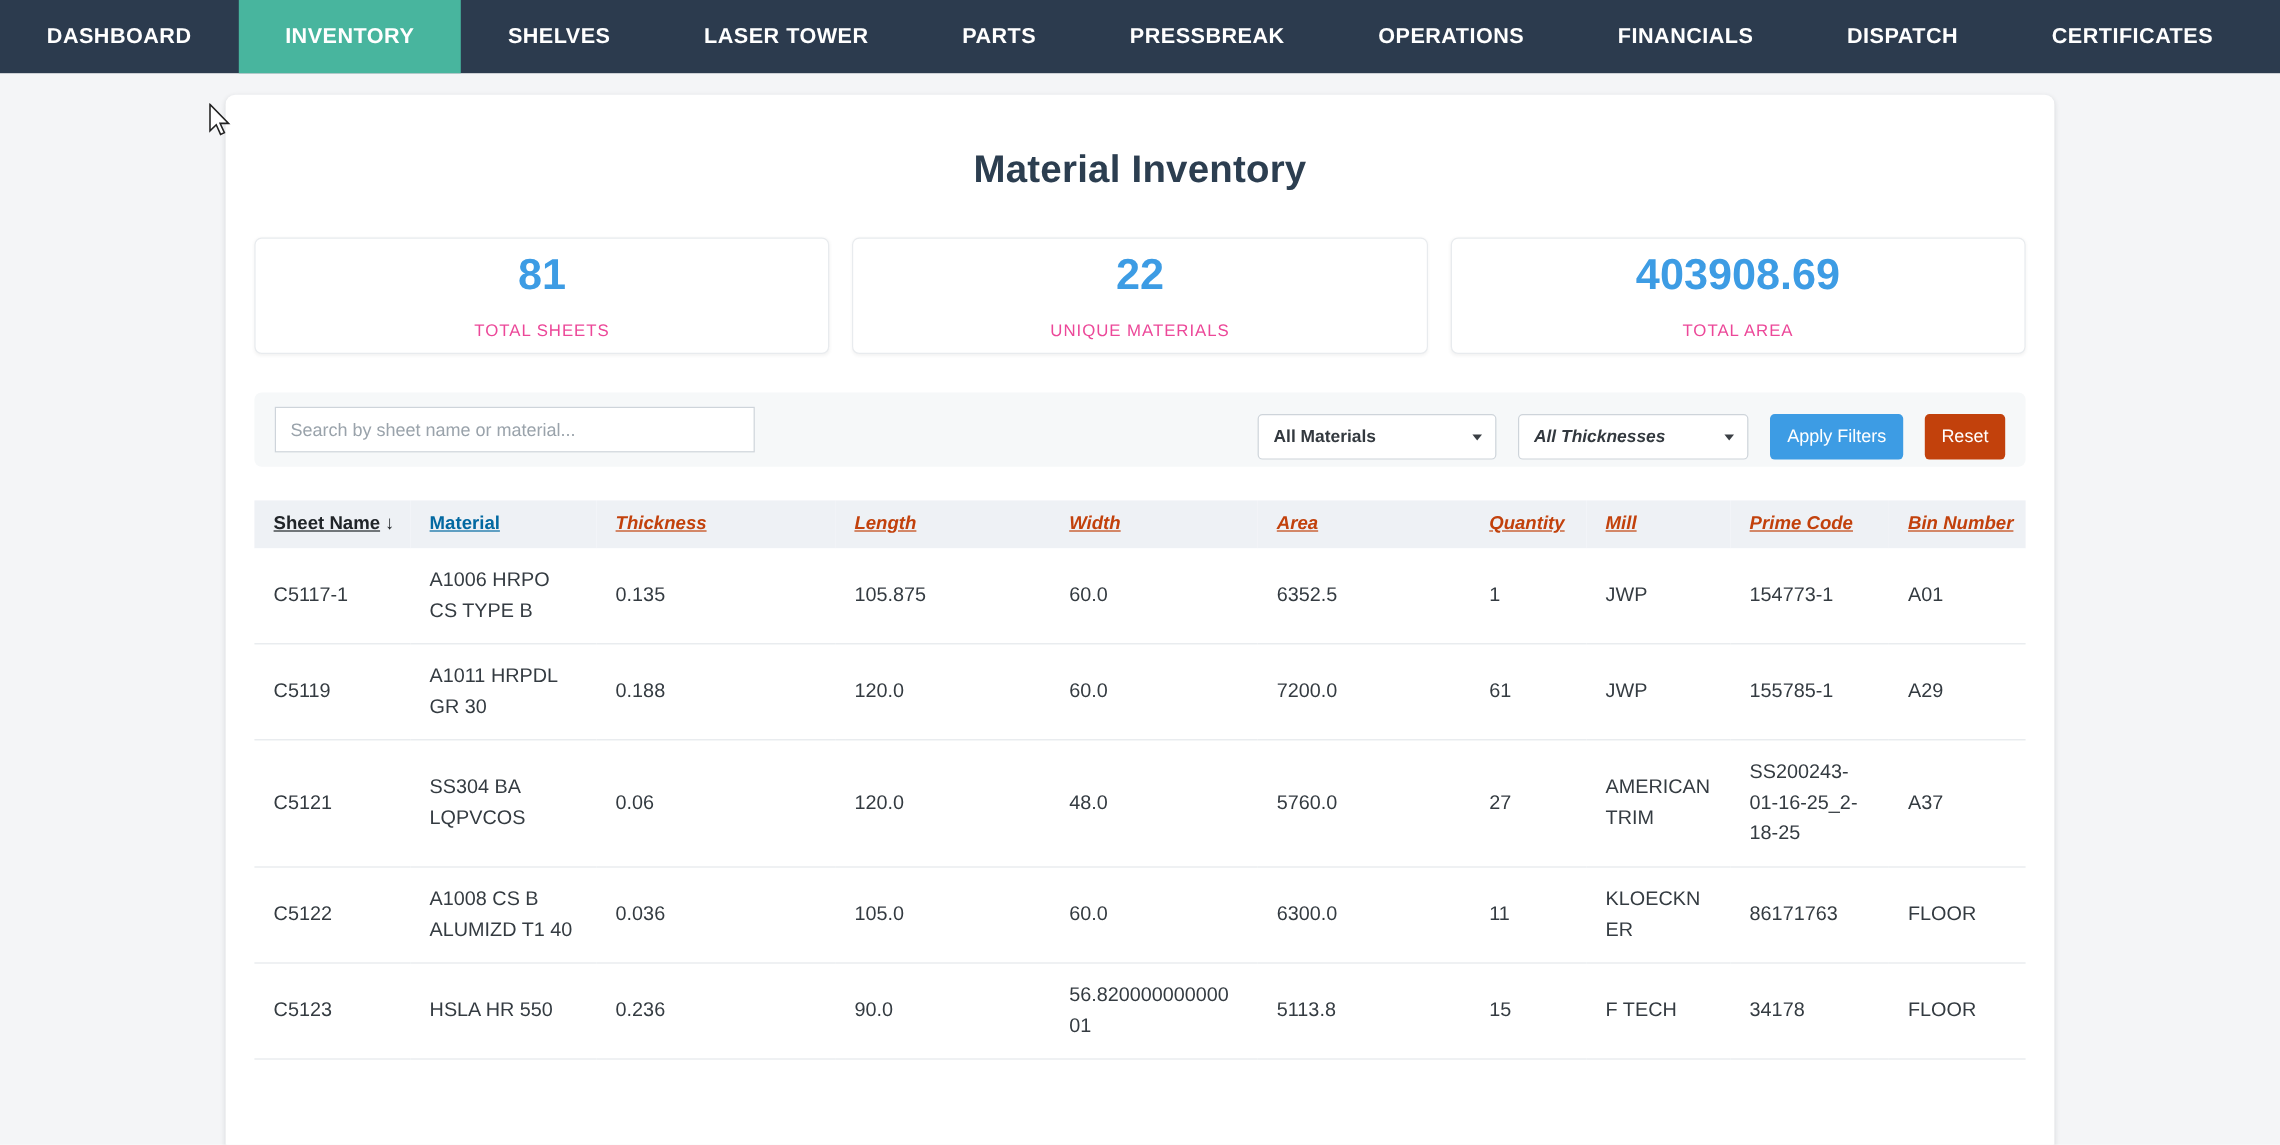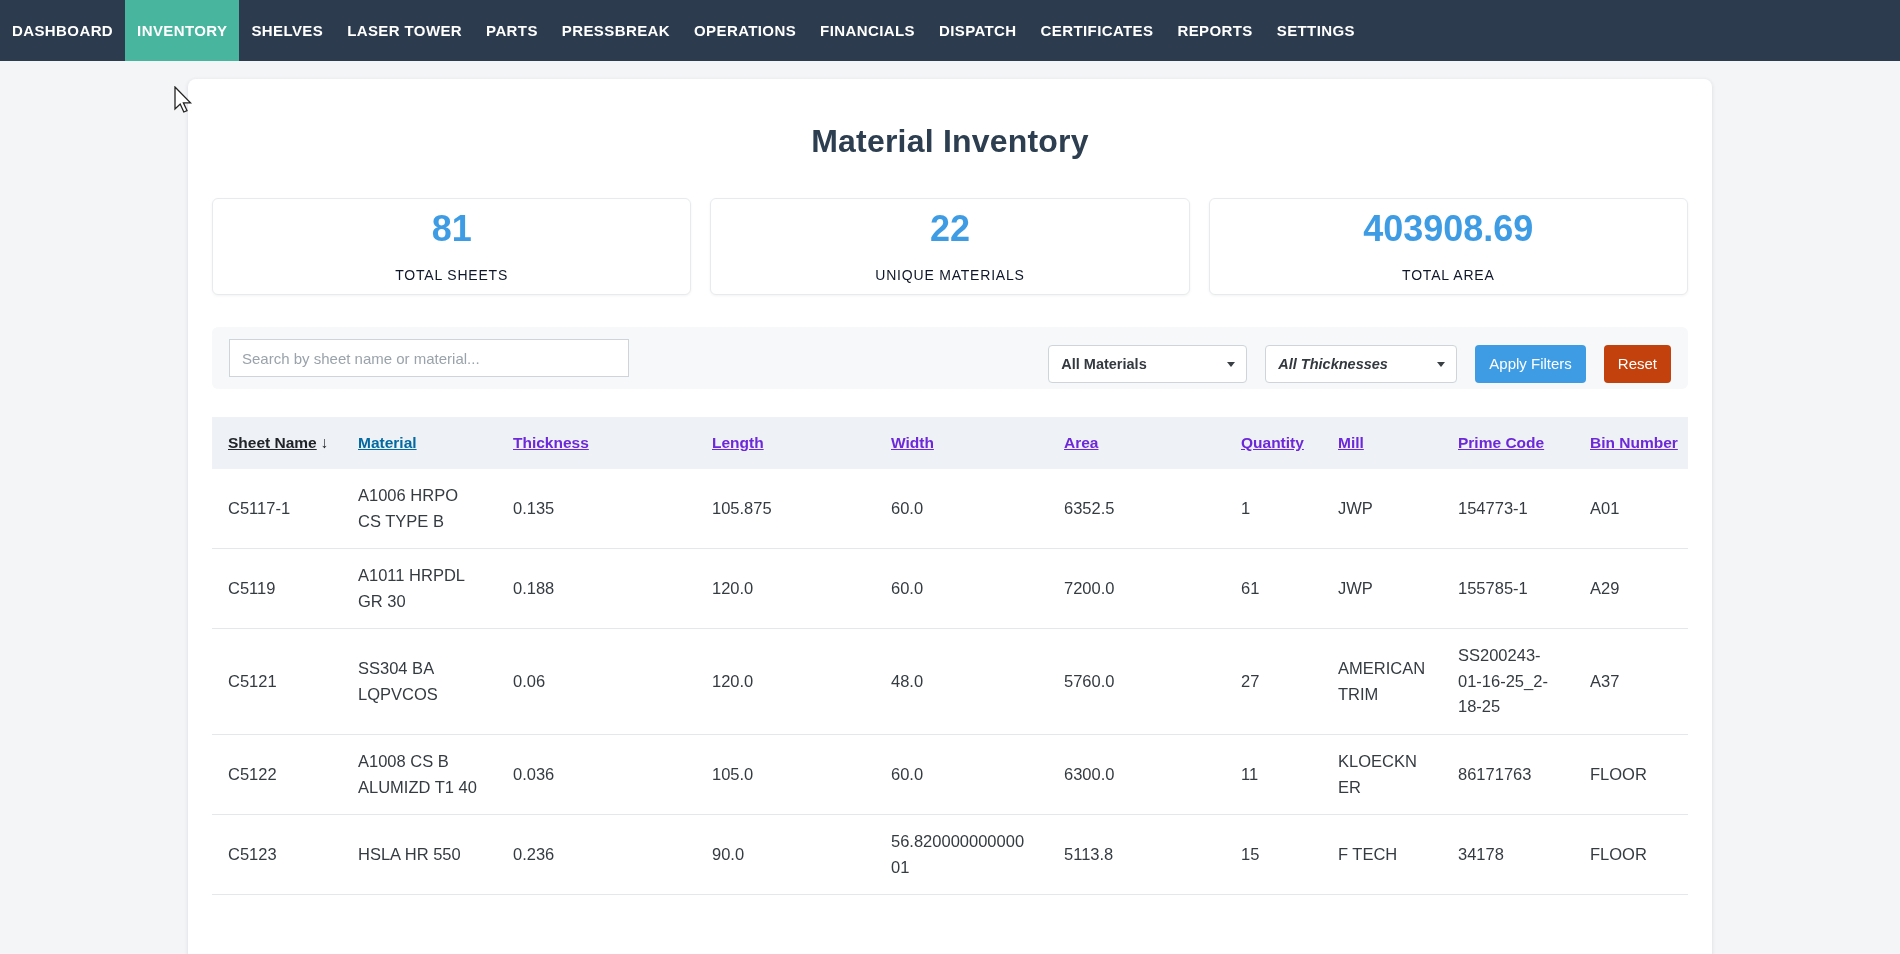--- a/index.html
+++ b/index.html
@@ -6,22 +6,22 @@
   html,body { margin:0; padding:0; }
   body {
     width:1900px; height:954px; overflow:hidden; position:relative;
     background:#f4f5f7; color:#343b41;
     font-family:"Liberation Sans", sans-serif;
   }
 
   
   .topnav { height:61px; background:#2c3b4e; display:flex; align-items:stretch; }
   .nav-item {
-    display:flex; align-items:center; padding:0 12px;
-    color:#ffffff; font-size:15px; font-weight:700; letter-spacing:.4px;
+    display:flex; align-items:center; padding:0 39px;
+    color:#ffffff; font-size:18px; font-weight:700; letter-spacing:.4px;
     cursor:pointer; white-space:nowrap;
   }
   .nav-item.active { background:#48b59e; }
 
   
   .main-card {
     width:1524px; margin:18px auto 0; background:#fff; border-radius:8px;
     box-shadow:0 1px 4px rgba(25,35,45,.12);
     padding:44px 24px 60px; min-height:1400px;
   }
@@ -32,21 +32,21 @@
 
   
   .stats-row { display:flex; gap:19px; margin-bottom:32px; }
   .stat-card {
     flex:1; height:97px; background:#fff;
     border:1px solid #e8ebee; border-radius:6px;
     box-shadow:0 1px 3px rgba(0,0,0,.05);
     display:flex; flex-direction:column; align-items:center; justify-content:center; gap:20px;
   }
   .stat-value { font-size:36px; font-weight:700; color:#3d9ce4; line-height:1; }
-  .stat-label { font-size:14px; color:#0f172a; letter-spacing:.8px; }
+  .stat-label { font-size:14px; color:#ec4899; letter-spacing:.8px; }
 
   
   .filter-bar {
     background:#f6f8f9; border-radius:6px; height:62px;
     display:flex; align-items:center; justify-content:space-between;
     padding:0 17px; margin-bottom:28px;
   }
   .search-input {
     width:400px; height:38px; border:1px solid #ced4da; border-radius:0;
     padding:0 12px; font-size:15px; font-family:inherit; color:#495057; background:#fff;
@@ -71,26 +71,26 @@
     height:38px; border:none; border-radius:4px; padding:0 14px;
     font-size:15px; font-family:inherit; color:#fff; cursor:pointer;
   }
   .btn-apply { background:#3d9ce4; }
   .btn-reset { background:#c2410c; }
 
   
   .inv-table { width:100%; border-collapse:collapse; table-layout:fixed; }
   .inv-table thead th {
     background:#eef1f5; text-align:left; padding:8px 16px;
-    font-size:15.5px; font-weight:700; white-space:nowrap; height:52px;
+    font-size:15.5px; font-weight:700; white-space:nowrap; height:40px;
   }
   .hlink { text-decoration:underline; cursor:pointer; }
   .hlink.sorted { color:#212529; }
   .hlink.visited { color:#0369a1; }
-  .hlink.link { color:#6d28d9; }
+  .hlink.link { color:#c2410c;font-style:italic; }
   .sort-icon { margin-left:4px; color:#212529; font-weight:700; }
   .inv-table tbody td {
     padding:14px 16px; font-size:16.5px; line-height:1.55;
     border-bottom:1px solid #e4e8eb; vertical-align:middle; color:#343b41;
     word-wrap:break-word;
   }
   .inv-table tbody tr { background:#fff; }
 
   
   .cursor { position:absolute; left:174px; top:86px; z-index:50; }

